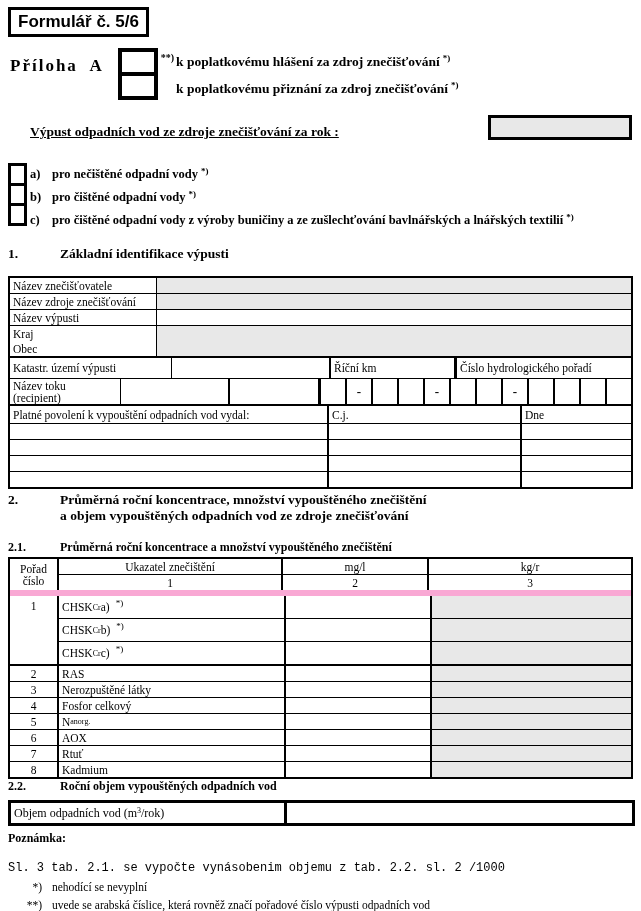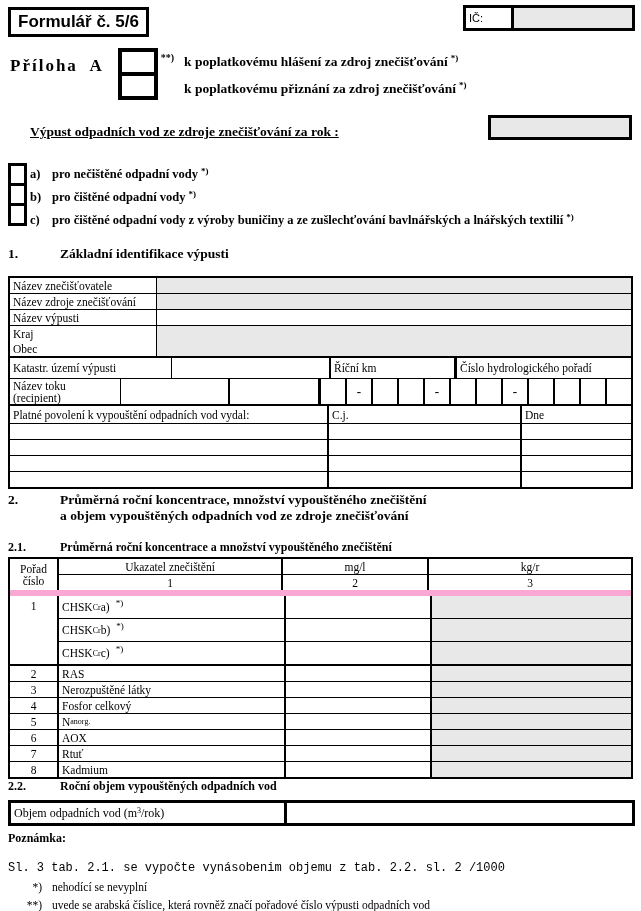--- a/index.html
+++ b/index.html
@@ -14,21 +14,21 @@
             padding-left:3px;font-family:"Liberation Sans",sans-serif;font-size:11px;}
   .ic-value{flex:1;background:#e8e8e8;}
 
   
   .priloha{position:absolute;left:10px;top:48px;display:flex;align-items:flex-start;}
   .pa-title{font-size:17px;font-weight:bold;margin-top:8px;letter-spacing:2px;white-space:pre;}
   .pa-boxes{margin-left:14px;width:40px;}
   .pa-box{height:20px;border:4px solid #000;background:#fff;}
   .pa-box + .pa-box{margin-top:-4px;}
   .pa-ref{font-size:10px;font-weight:bold;margin:4px 2px 0 3px;}
-  .pa-lines{margin-left:8px;font-weight:bold;font-size:13.5px;}
+  .pa-lines{margin-left:0;font-weight:bold;font-size:13.5px;}
   .pa-line{height:27px;display:flex;align-items:center;white-space:pre;}
   .fnsup{font-size:9px;font-weight:bold;vertical-align:super;position:relative;top:-4px;margin-left:3px;}
 
   
   .vypust{position:absolute;left:30px;top:124px;font-weight:bold;font-size:13.5px;text-decoration:underline;}
   .vypust-box{position:absolute;left:488px;top:115px;width:138px;height:19px;border:3px solid #000;background:#e8e8e8;}
 
   
   .cbwrap{position:absolute;left:8px;top:163px;display:flex;}
   .cb-col{width:19px;}
@@ -115,24 +115,20 @@
   .n-1{font-family:Liberation Mono, monospace;font-size:12px;margin-top:15px;}
   .fnrow{display:flex;margin-top:6px;font-size:11.5px;}
   .fnref{width:34px;text-align:right;margin-right:10px;}
 </style>
 </head>
 <body>
 
 <div class="page">
 
   <div class="form-no">Formulář č. 5/6</div>
-  <div class="ic-box">
-    <div class="ic-label">IČ:</div>
-    <div class="ic-value"></div>
-  </div>
 
   <div class="priloha">
     <div class="pa-title">Příloha  A</div>
     <div class="pa-boxes">
       <div class="pa-box"></div>
       <div class="pa-box"></div>
     </div>
     <div class="pa-ref">**)</div>
     <div class="pa-lines">
       <div class="pa-line"><span>k poplatkovému hlášení za zdroj znečišťování</span><span class="fnsup">*)</span></div>

